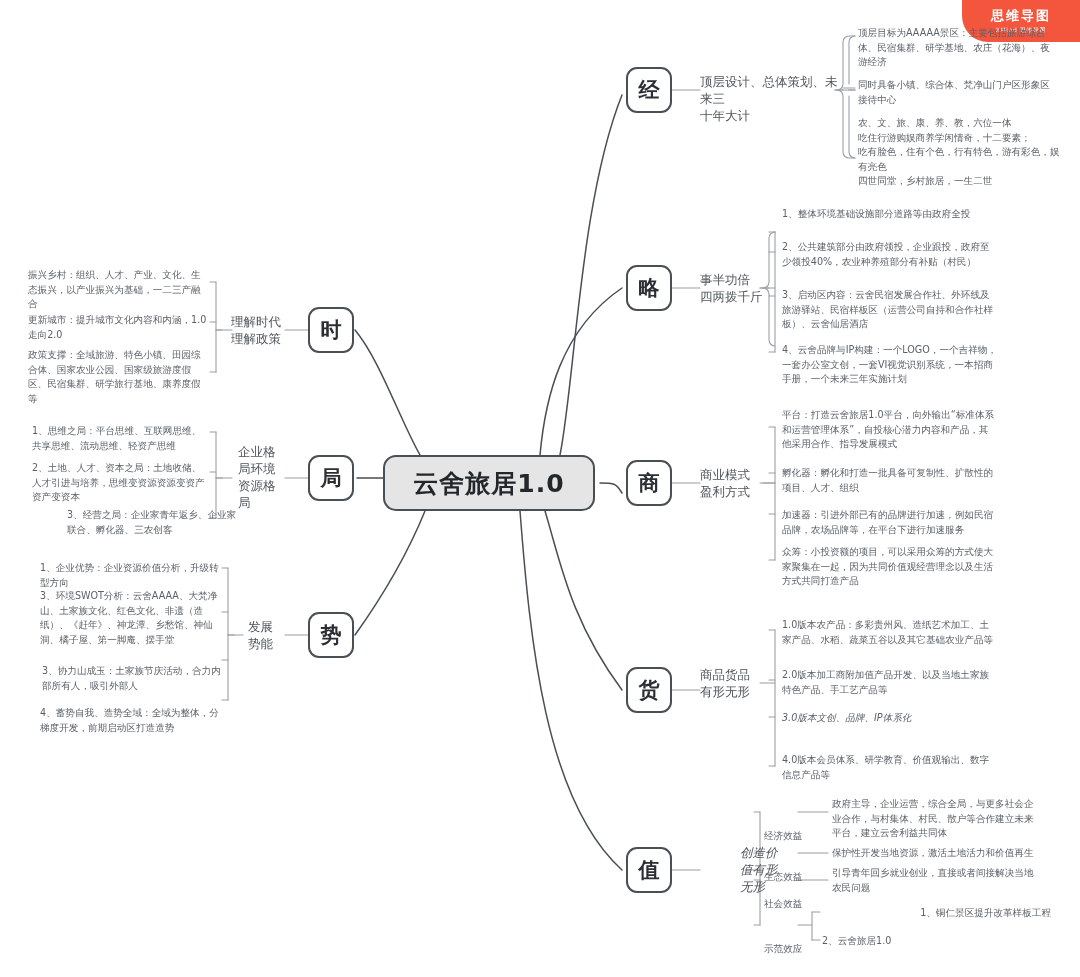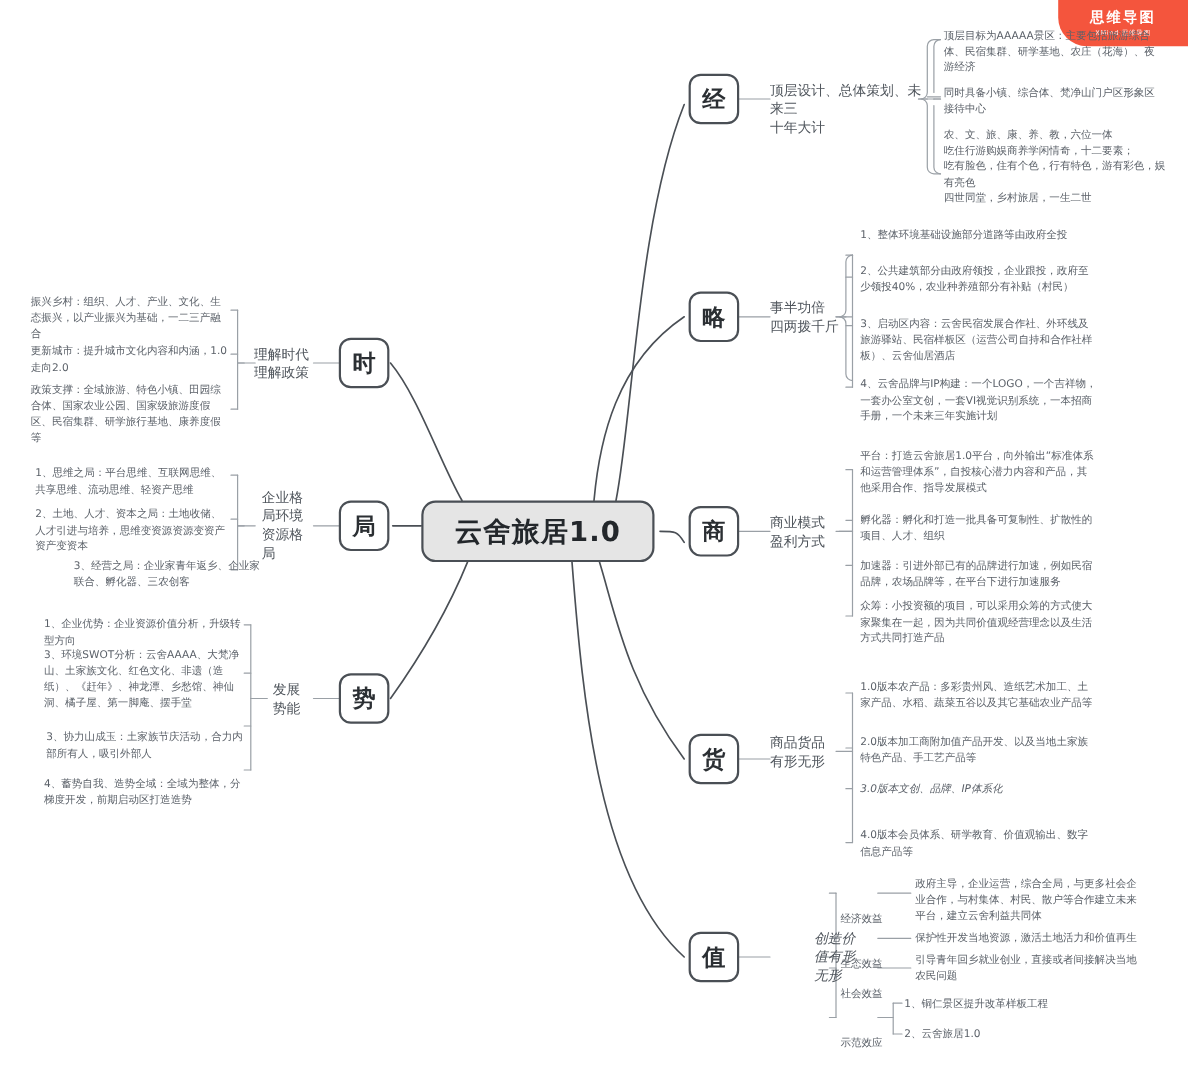--- a/index.html
+++ b/index.html
@@ -219,21 +219,21 @@
   <div class="l2 r" style="left:740px; top:844px; width:50px;font-style:italic;">创造价
 值有形
 无形</div>
   <div class="sublabel" style="left:764px; top:805px;">经济效益</div>
   <div class="leaf l" style="left:832px; top:797px; width:205px;">政府主导，企业运营，综合全局，与更多社会企业合作，与村集体、村民、散户等合作建立未来平台，建立云舍利益共同体</div>
   <div class="sublabel" style="left:764px; top:846px;">生态效益</div>
   <div class="leaf l" style="left:832px; top:846px; width:215px;">保护性开发当地资源，激活土地活力和价值再生</div>
   <div class="sublabel" style="left:764px; top:873px;">社会效益</div>
   <div class="leaf l" style="left:832px; top:866px; width:210px;">引导青年回乡就业创业，直接或者间接解决当地农民问题</div>
   <div class="sublabel" style="left:764px; top:918px;">示范效应</div>
-  <div class="leaf l" style="left:822px; top:906px; width:200px;">1、铜仁景区提升改革样板工程</div>
+  <div class="leaf l" style="left:851px; top:906px; width:200px;text-align:right;">1、铜仁景区提升改革样板工程</div>
   <div class="leaf l" style="left:822px; top:934px; width:200px;">2、云舍旅居1.0</div>
 
   <div class="mnode" style="left:308px; top:307px;">时</div>
   <div class="l2 l" style="left:231px; top:313px; width:60px;">理解时代
 理解政策</div>
   <div class="leaf l" style="left:28px; top:268px; width:180px;">振兴乡村：组织、人才、产业、文化、生态振兴，以产业振兴为基础，一二三产融合</div>
   <div class="leaf l" style="left:28px; top:313px; width:180px;">更新城市：提升城市文化内容和内涵，1.0走向2.0</div>
   <div class="leaf l" style="left:28px; top:348px; width:182px;">政策支撑：全域旅游、特色小镇、田园综合体、国家农业公园、国家级旅游度假区、民宿集群、研学旅行基地、康养度假等</div>
 
   <div class="mnode" style="left:308px; top:455px;">局</div>

